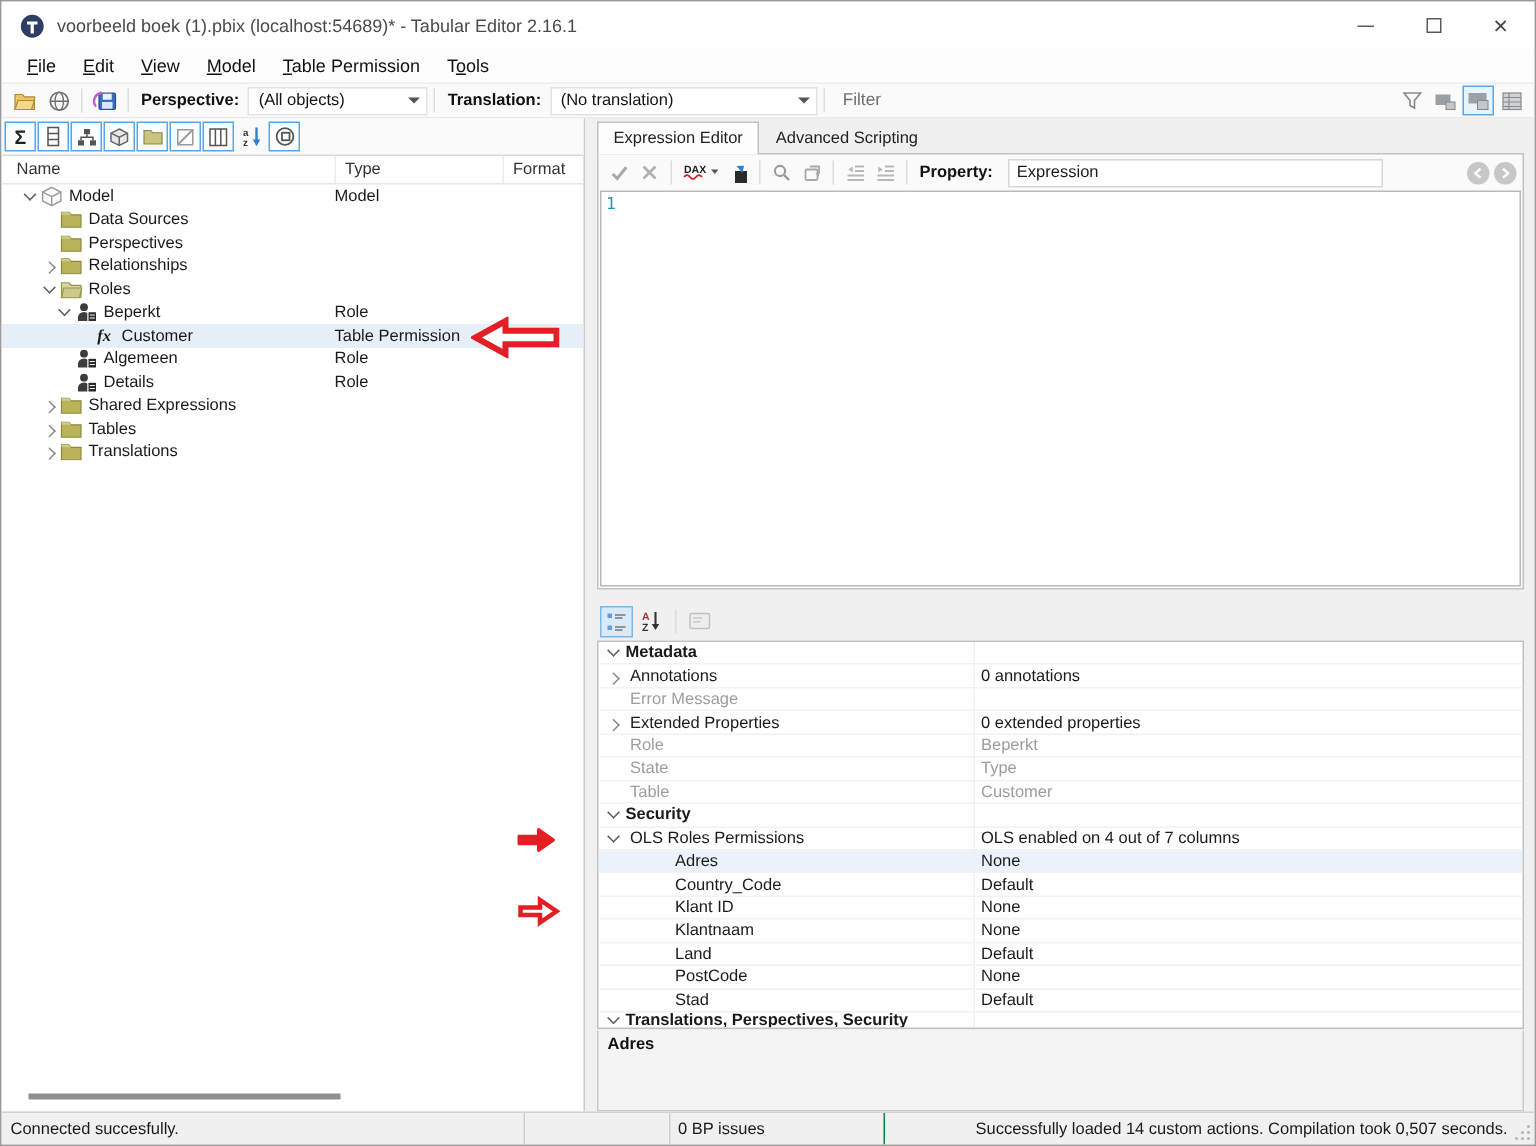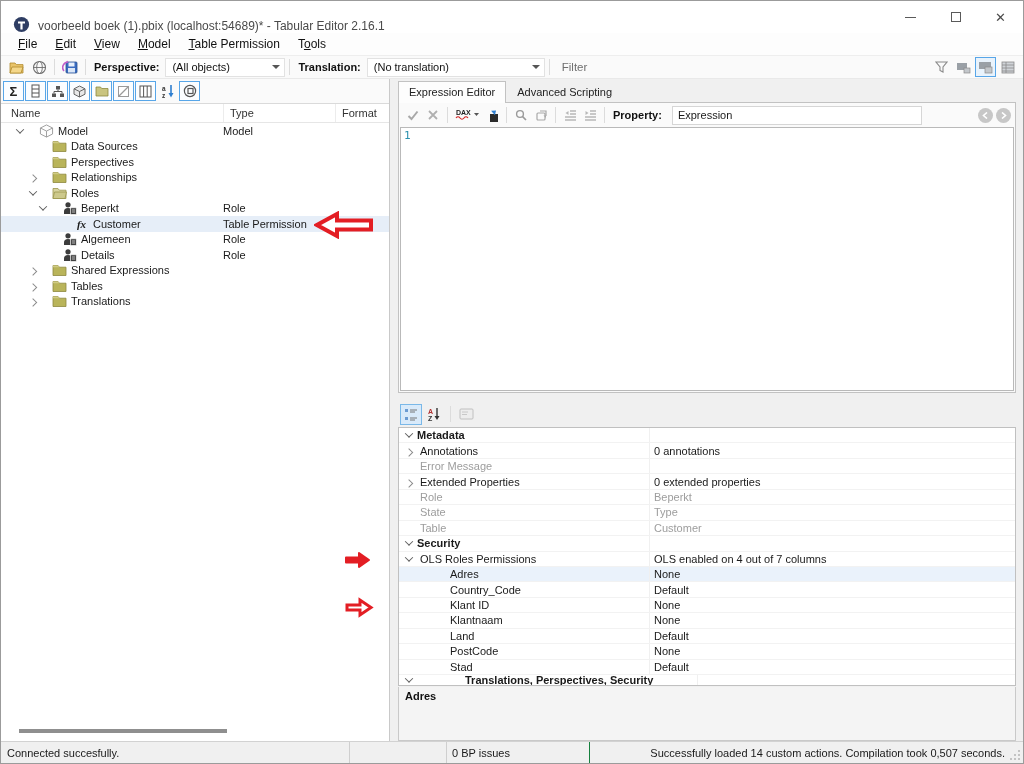--- a/index.html
+++ b/index.html
@@ -4,21 +4,21 @@
 <style>
   * { margin:0; padding:0; box-sizing:border-box; }
   html,body { background:#d8d8d8; }
   .window {
     width:1024px; height:764px; position:relative;
     border:1px solid #9b9b9b; background:#f0f0f0;
     font-family:"Liberation Sans", sans-serif; font-size:11px; color:#1a1a1a;
     overflow:hidden;
   }
   
-  .titlebar { height:32px; background:#ffffff; display:flex; align-items:flex-end; padding-left:12px; }
+  .titlebar { height:32px; background:#ffffff; display:flex; align-items:center; padding-left:12px; }
   .titlebar .app-icon { width:17px; height:17px; margin-right:8px; flex:0 0 auto; }
   .titlebar .title { font-size:12px; color:#4a4a4a; flex:1; white-space:nowrap; overflow:hidden; }
   .winbtn { width:45px; height:32px; display:flex; align-items:center; justify-content:center; color:#5a5a5a; }
   .winbtn .min-glyph { width:11px; height:1px; background:#5a5a5a; display:block; }
   .winbtn .max-glyph { width:10px; height:10px; border:1px solid #5a5a5a; display:block; }
   .winbtn .close-glyph { font-size:13px; line-height:1; color:#4a4a4a; }
   
   .menubar { height:22px; background:#fdfdfd; display:flex; align-items:center; padding-left:8px; font-size:12px; }
   .menu-item { padding:2px 9px; color:#111; }
   .menu-item u { text-decoration:underline; }
@@ -50,21 +50,21 @@
   .hc.format { width:54px; border-left:1px solid #ececec; }
   .tree-body { flex:1; overflow:hidden; }
   .tree-row { height:15.5px; display:flex; align-items:center; }
   .tree-row.sel { background:#e6eef8; }
   .tr-name { flex:1; display:flex; align-items:center; min-width:0; white-space:nowrap; }
   .tr-type { width:112px; white-space:nowrap; }
   .tr-format { width:54px; }
   .chev { width:13px; height:13px; display:inline-flex; align-items:center; justify-content:center; flex:0 0 auto; }
   .chev.d::before { content:''; width:5px; height:5px; border-right:1.3px solid #5f5f5f; border-bottom:1.3px solid #5f5f5f; transform:rotate(45deg) translate(-1px,-1px); }
   .chev.r::before { content:''; width:5px; height:5px; border-right:1.3px solid #8a8a8a; border-bottom:1.3px solid #8a8a8a; transform:rotate(-45deg) translate(-1px,1px); }
-  .ticon { width:17px; height:14px; display:inline-flex; align-items:center; justify-content:center; margin-right:3px; flex:0 0 auto;margin-left:12px; }
+  .ticon { width:17px; height:14px; display:inline-flex; align-items:center; justify-content:center; margin-right:3px; flex:0 0 auto; }
   .fx { font-family:"Liberation Serif", serif; font-style:italic; font-weight:bold; font-size:11px; color:#1a1a1a; }
   .hscroll-thumb { position:absolute; left:18px; bottom:8px; width:208px; height:4px; background:#8f8f8f; }
   .splitter { width:8px; background:#f0f0f0; }
   
   .right-panel { flex:1; display:flex; flex-direction:column; background:#f0f0f0; padding-right:7px;justify-content:space-between; }
   .tabs { height:23px; display:flex; align-items:flex-end; }
   .tab { padding:4px 10px 4px 10px; color:#222; border:1px solid transparent; border-bottom:none; }
   .tab.active { background:#fdfdfd; border-color:#c2c2c2; position:relative; top:1px; padding-bottom:5px; }
   .editor-wrap { border:1px solid #c2c2c2; background:#fafafa; height:291px; display:flex; flex-direction:column; }
   .expr-toolbar { height:24px; display:flex; align-items:center; padding:0 4px; }
@@ -79,21 +79,21 @@
   .ptb { width:22px; height:21px; display:flex; align-items:center; justify-content:center; border:1px solid transparent; margin-right:1px; }
   .ptb.on { border-color:#7ab8e8; background:#d9eafa; }
   .prop-grid { background:#fff; border:1px solid #c0c0c0; height:259px; overflow:hidden; }
   .prow { height:15.45px; display:flex; align-items:center; border-bottom:1px solid #f2f2f2; }
   .prow.cat .p-name { font-weight:bold; }
   .prow.sel { background:#eaf2fb; }
   .p-gutter { width:16px; display:flex; align-items:center; padding-left:3px; flex:0 0 auto; align-self:stretch; }
   .p-name { width:235px; white-space:nowrap; overflow:hidden; border-right:1px solid #f0f0f0; align-self:stretch; display:flex; align-items:center; }
   .p-value { flex:1; padding-left:4px; white-space:nowrap; overflow:hidden; }
   .gray { color:#9d9d9d; }
-  .prow.clipped { height:10px; overflow:hidden; align-items:flex-start; border-bottom:none;gap:48px; }
+  .prow.clipped { height:10px; overflow:hidden; align-items:flex-start; border-bottom:none; }
   .desc-panel { flex:1; background:#f4f4f4; border:1px solid #c9c9c9; border-top:none; margin-top:1px; padding:3px 6px; }
   .desc-title { font-weight:bold; color:#111; }
   
   .statusbar { height:22px; background:#f0f0f0; border-top:1px solid #d2d2d2; display:flex; align-items:center; position:relative; }
   .seg { height:100%; display:flex; align-items:center; }
   .seg1 { width:348px; padding-left:6px; }
   .seg2 { width:97px; border-left:1px solid #cfcfcf; }
   .seg3 { width:143px; border-left:1px solid #cfcfcf; padding-left:5px; }
   .seg4 { flex:1; border-left:1px solid #15803d; justify-content:flex-end; padding-right:18px; }
   .grip { position:absolute; right:2px; bottom:2px; }

